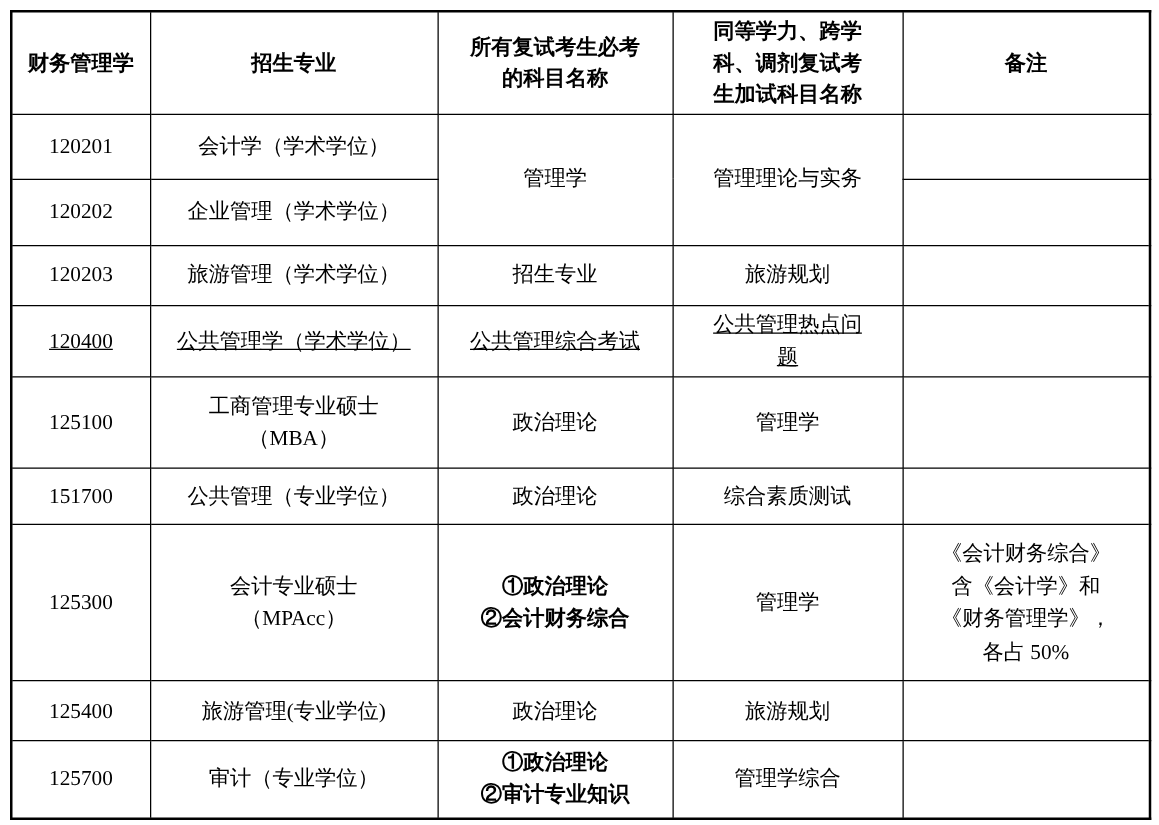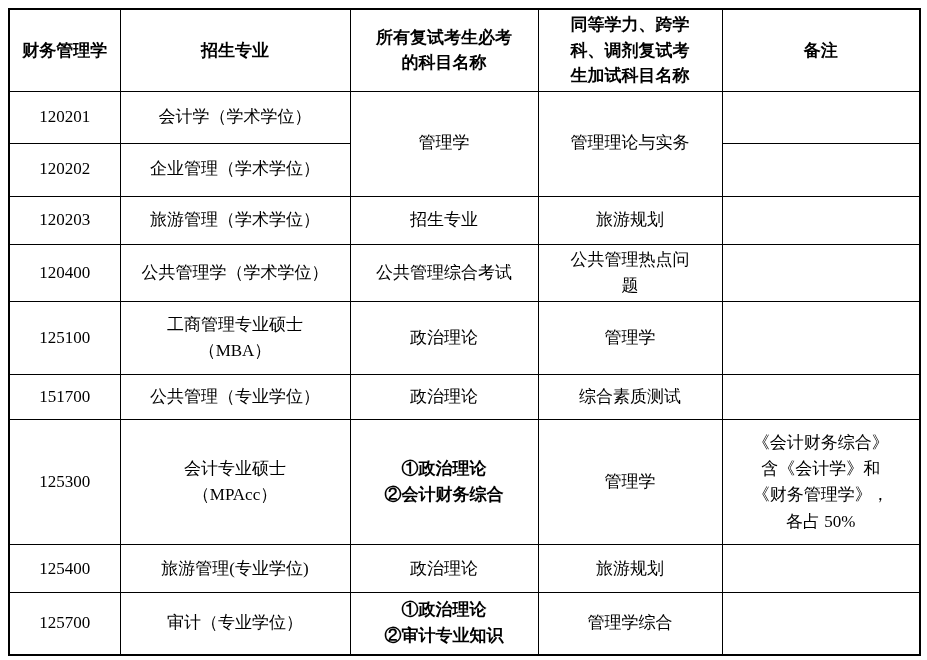--- a/index.html
+++ b/index.html
@@ -39,21 +39,21 @@
   td.left-cell {
     text-align: left;
     padding-left: 9px;
     font-weight: bold;
   }
   
   tr.h-header { height: 82px; }
   tr.h-r1 { height: 52px; }
   tr.h-r2 { height: 53px; }
   tr.h-r3 { height: 48px; margin-left: 16px; }
-  tr.h-r4 { height: 54px; }
+  tr.h-r4 { height: 54px; text-decoration: underline; }
   tr.h-r5 { height: 73px; }
   tr.h-r6 { height: 45px; }
   tr.h-r7 { height: 125px; }
   tr.h-r8 { height: 48px; }
   tr.h-r9 { height: 62px; padding-left: 24px; }
 </style>
 </head>
 <body>
 
 <table class="exam-table">

